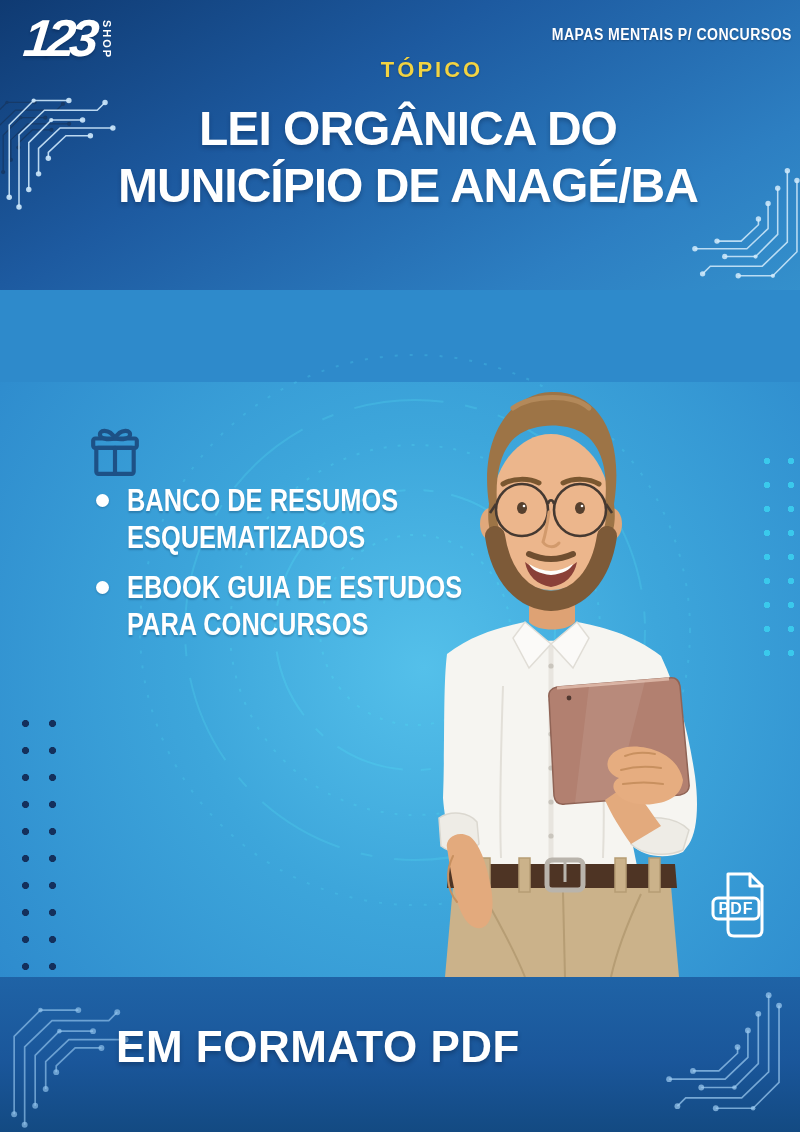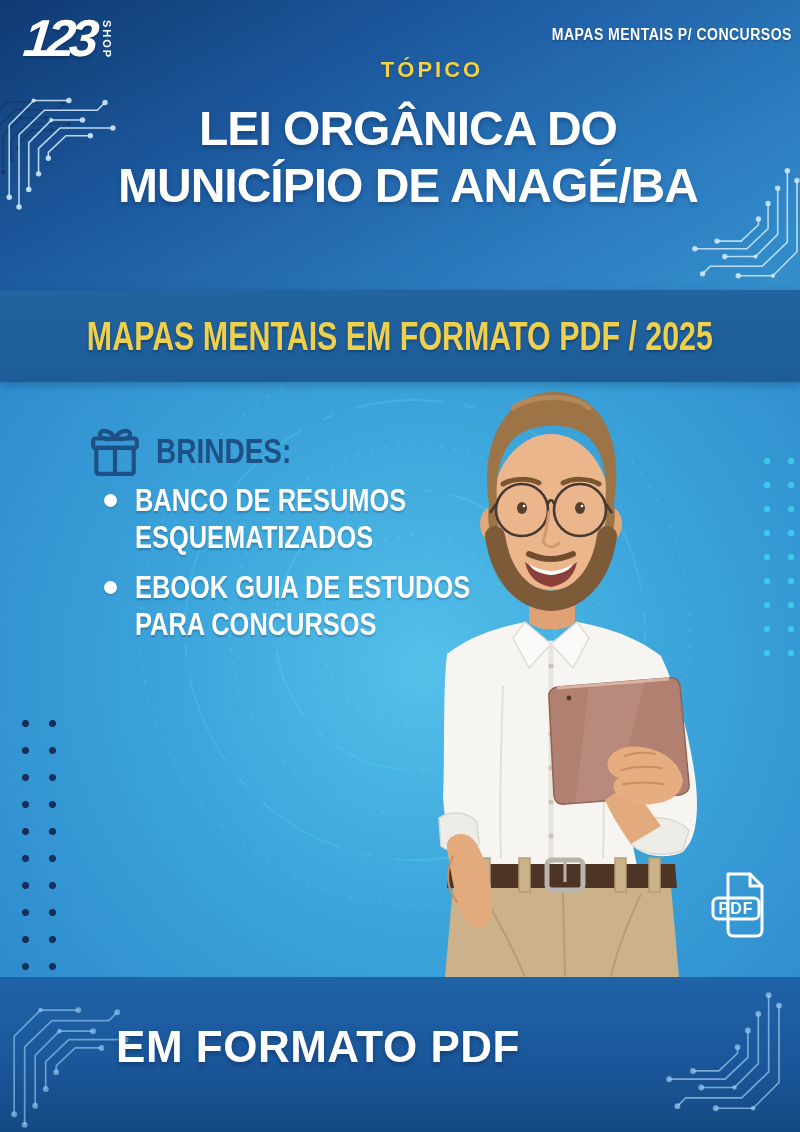--- a/index.html
+++ b/index.html
@@ -45,21 +45,21 @@
   
   .banner-label{color:#efd04d;font-size:40px;font-weight:bold;letter-spacing:0;
     text-shadow:0 2px 3px rgba(0,15,40,.35);}
   .banner-label .cx{transform:scaleX(.76);}
 
   
   .brindes-head{position:absolute;left:88px;top:424px;display:flex;align-items:center;color:#1d5186;}
   .gift{width:54px;height:54px;margin-right:14px;flex:0 0 auto;}
   .brindes-title{font-size:35px;font-weight:bold;}
   .brindes-title .cx{transform:scaleX(.8);}
-  .brindes-list{position:absolute;left:104px;top:482px;width:420px;}
+  .brindes-list{position:absolute;left:96px;top:482px;width:420px;}
   .b-item{display:flex;margin-bottom:13px;}
   .b-dot{width:13px;height:13px;border-radius:50%;background:#fff;margin:12px 18px 0 0;flex:0 0 auto;
     box-shadow:0 1px 2px rgba(0,30,60,.25);}
   .b-text{color:#fff;font-size:31px;font-weight:bold;line-height:37px;
     text-shadow:0 2px 2px rgba(0,30,60,.25);}
   .b-text span{display:block;transform:scaleX(.82);transform-origin:0 50%;white-space:nowrap;}
 
   
   .circ{position:absolute;pointer-events:none;}
   .circ.tl{left:4px;top:80px;width:118px;height:132px;color:rgba(205,232,252,.9);}
@@ -152,37 +152,29 @@
   </div>
   <div class="header-right">
     <span class="cx ox-r">MAPAS MENTAIS P/ CONCURSOS</span>
   </div>
   <div class="kicker">TÓPICO</div>
   <div class="title">
     <span>LEI ORGÂNICA DO</span>
     <span>MUNICÍPIO DE ANAGÉ/BA</span>
   </div>
 
-  <div class="banner">
-    <div class="banner-label">
-      <span class="cx ox-c">MAPAS MENTAIS EM FORMATO PDF / 2025</span>
-    </div>
-  </div>
 
   <div class="brindes-head">
     <svg class="gift" viewBox="0 0 52 52" fill="none" stroke="#1d5186" stroke-width="4" stroke-linecap="round" stroke-linejoin="round">
       <rect x="8" y="23" width="36" height="25" rx="2"></rect>
       <rect x="5" y="14" width="42" height="9" rx="2"></rect>
       <path d="M26,14 C21,4 9,5 12,12 C14,15 21,15 26,14 Z"></path>
       <path d="M26,14 C31,4 43,5 40,12 C38,15 31,15 26,14 Z"></path>
       <path d="M26,23 L26,48"></path>
     </svg>
-    <div class="brindes-title">
-      <span class="cx ox-l">BRINDES:</span>
-    </div>
   </div>
 
   <div class="brindes-list">
     <div class="b-item">
       <div class="b-dot"></div>
       <div class="b-text">
         <span>BANCO DE RESUMOS</span>
         <span>ESQUEMATIZADOS</span>
       </div>
     </div>

